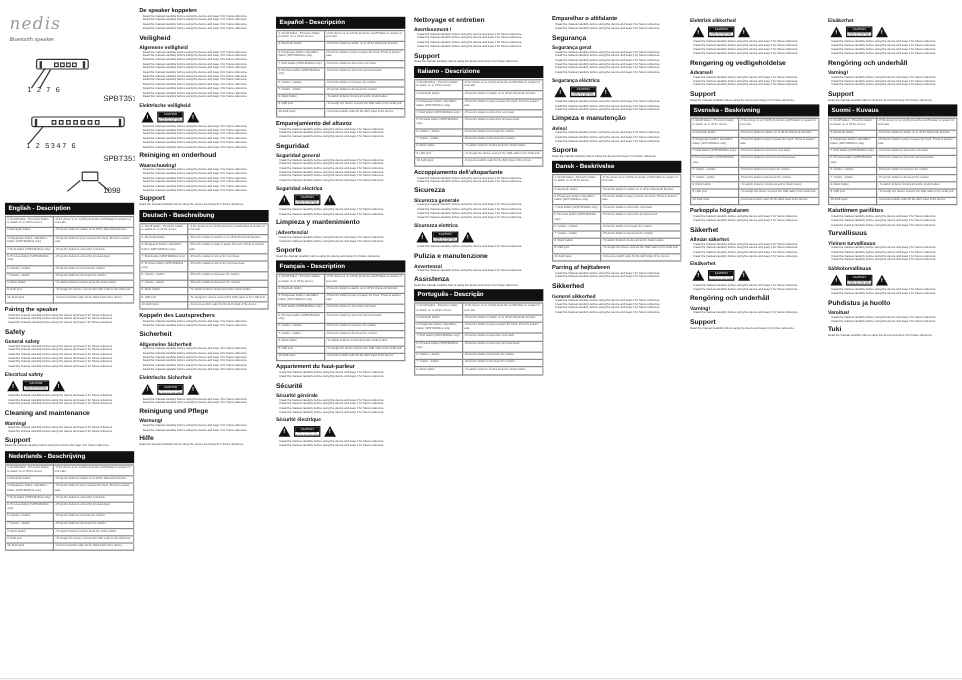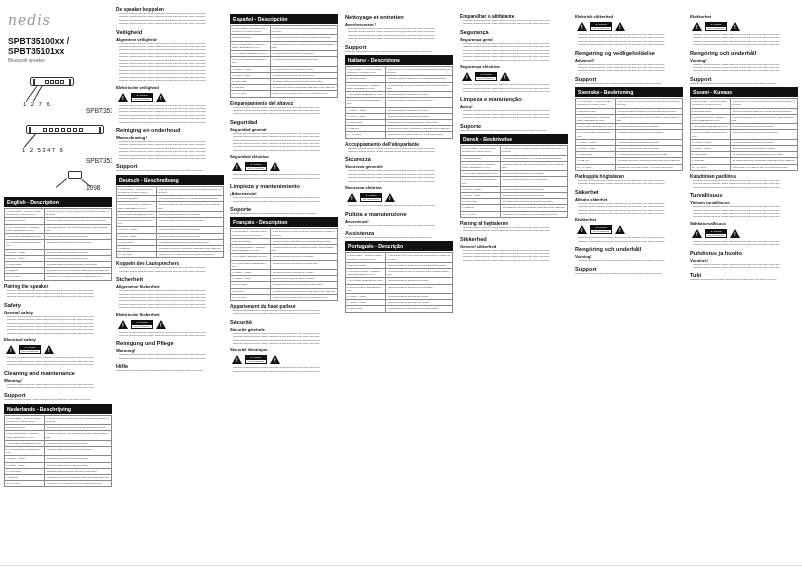--- a/index.html
+++ b/index.html
@@ -47,21 +47,20 @@
 
   .footer-line { position: absolute; bottom: 2px; left: 0; right: 0; height: 0.5px; background: #ddd; }
 </style>
 </head>
 <body>
 
 <div class="page">
 
   <div class="col" style="left:4px; width:108px;">
     <div class="logo">nedis</div>
-    <div class="title">SPBT35100xx / SPBT35101xx</div>
     <div class="subtitle">Bluetooth speaker</div>
 
     <div class="diagram" style="height:40px;">
       <div class="device" style="left:26px; top:4px; width:44px;">
         <div class="cap" style="left:2px;"></div>
         <div class="btn" style="left:14px;"></div>
           <div class="btn" style="left:19px;"></div>
         <div class="btn" style="left:24px;"></div>
           <div class="btn" style="left:29px;"></div>
         <div class="cap" style="right:2px;"></div>

